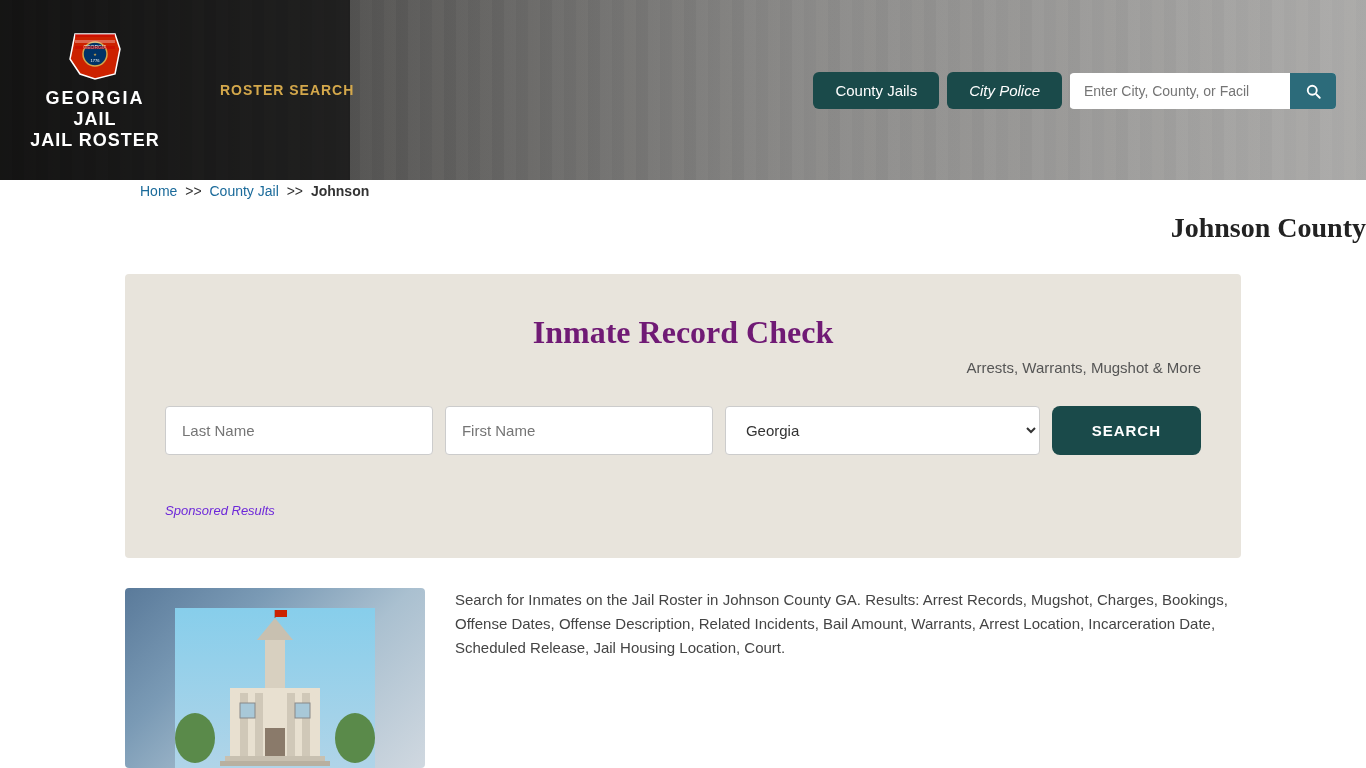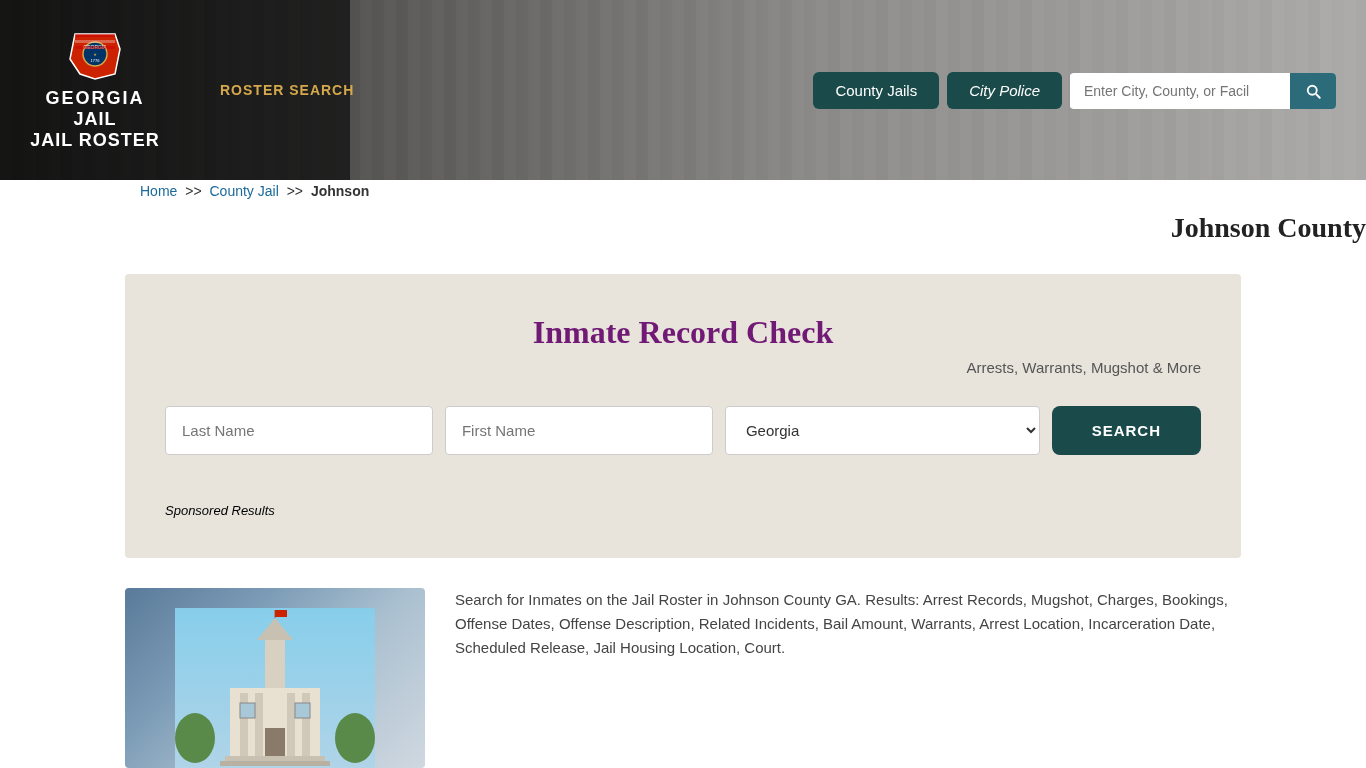--- a/index.html
+++ b/index.html
@@ -236,21 +236,21 @@
       padding: 14px 40px;
       border-radius: 8px;
       font-size: 15px;
       font-weight: bold;
       letter-spacing: 1px;
       cursor: pointer;
       font-family: Arial, sans-serif;
     }
     .sponsored-results {
       font-size: 13px;
-      color: #000000;
+      color: #6d28d9;
       font-family: Arial, sans-serif;
       font-style: italic;
       margin-top: 48px;
     }
 
     
     .bottom-section {
       display: flex;
       gap: 30px;
       padding: 30px 125px;

